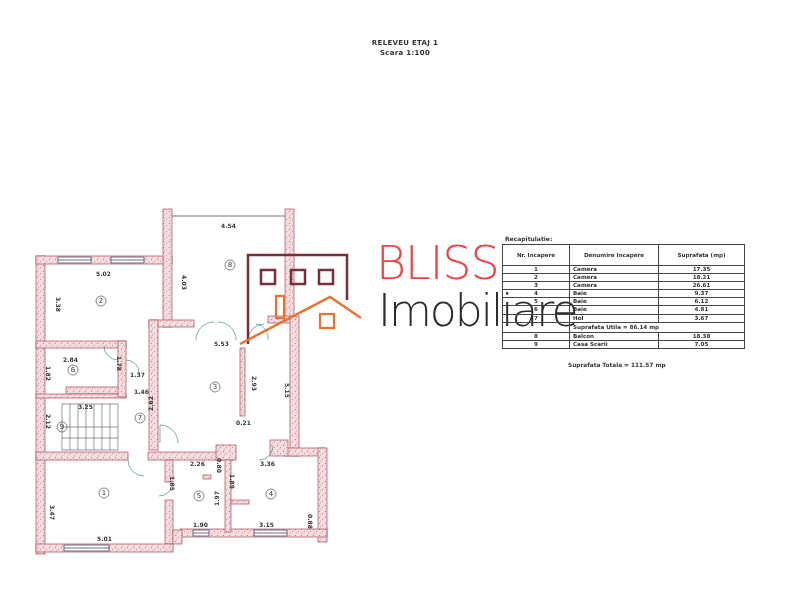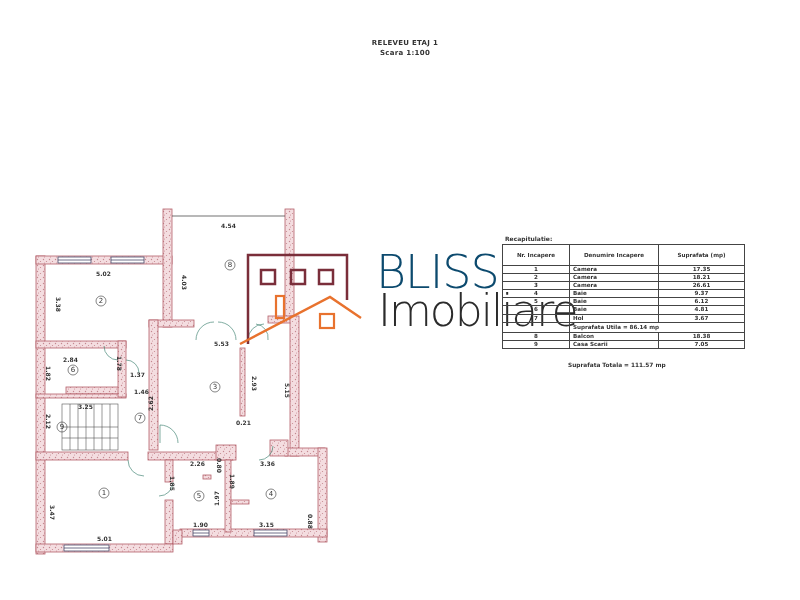--- a/index.html
+++ b/index.html
@@ -8,21 +8,21 @@
   svg.plan { position:absolute; left:0; top:0; }
   .recap-title { position:absolute; left:505px; top:235px; font-size:6px; font-weight:bold; color:#333; }
   table.recap { position:absolute; left:502px; top:244px; border-collapse:collapse; font-size:5.6px; font-weight:bold; color:#333; width:243px; }
   table.recap td, table.recap th { border:1px solid #444; padding:0 3px; line-height:7.1px; height:7px; }
   table.recap th { font-weight:bold; text-align:center; line-height:7px; height:20px; }
   table.recap td.nr { text-align:center; width:60px; }
   table.recap td.name { text-align:left; width:82px; }
   table.recap td.area { text-align:center; }
   table.recap td.util { text-align:left; border-left:1px solid #444; }
   .total { position:absolute; left:568px; top:362px; font-size:5.8px; font-weight:bold; color:#333; }
-  .logo-text1 { position:absolute; left:376px; top:249px; font-family:"DejaVu Sans", sans-serif; font-weight:200; font-size:46px; letter-spacing:-1px; color:#0c4a6e; line-height:46px; }
+  .logo-text1 { position:absolute; left:376px; top:240px; font-family:"DejaVu Sans", sans-serif; font-weight:200; font-size:46px; letter-spacing:-1px; color:#ef4444; line-height:46px; }
   .logo-text2 { position:absolute; left:378px; top:288px; font-family:"DejaVu Sans", sans-serif; font-weight:200; font-size:44px; letter-spacing:-2px; color:#2b2b2b; line-height:46px; }
   .dim { font-family:"DejaVu Sans", sans-serif; font-size:6px; font-weight:bold; fill:#333; }
   .rn { font-family:"DejaVu Sans", sans-serif; font-size:7px; fill:#333; text-anchor:middle; dominant-baseline:central; }
 </style>
 </head>
 <body>
 
 <div class="title">
   <div>RELEVEU ETAJ 1</div>
   <div>Scara 1:100</div>

